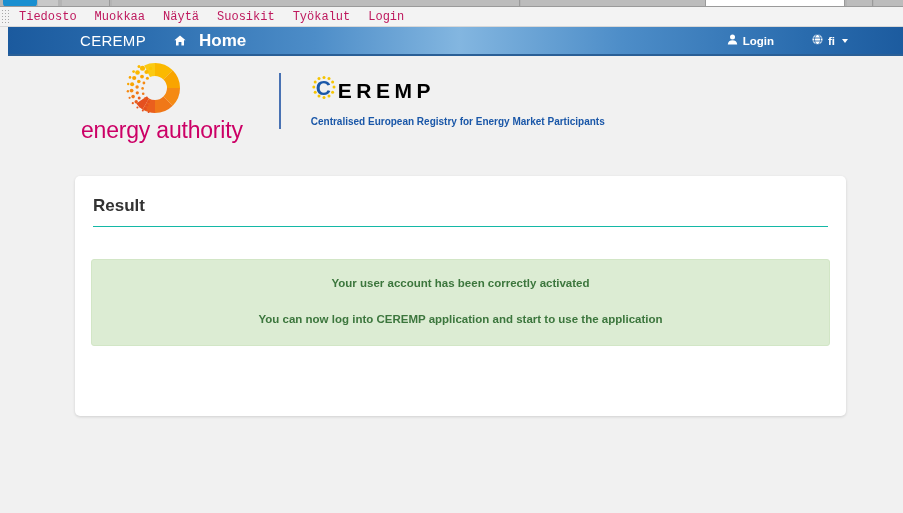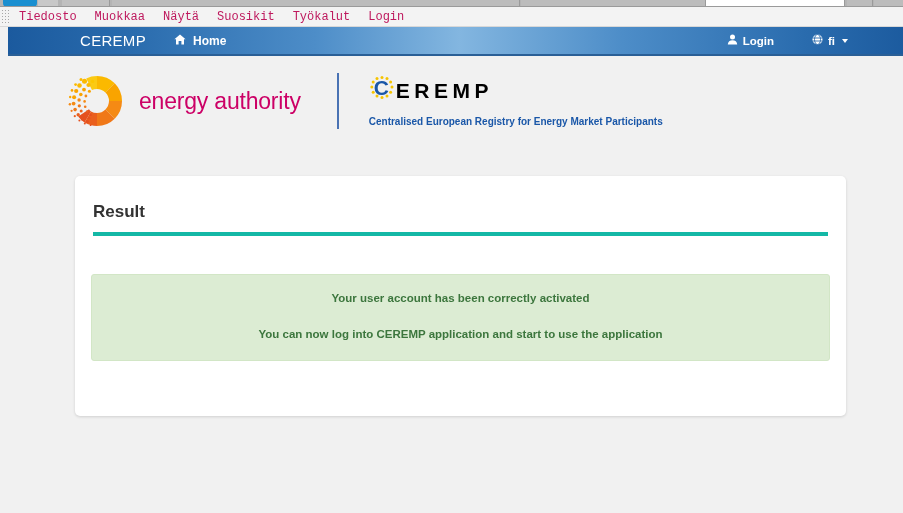--- a/index.html
+++ b/index.html
@@ -54,22 +54,22 @@
         #1b5a9e 0%, #2a6cae 14%, #4d8dc8 34%, #83b6e0 50%,
         #4d8dc8 68%, #2a6cae 88%, #1b5a9e 100%);
     border-bottom: 2px solid #2a5f96;
     display: flex; align-items: center;
   }
   #navbar-brand {
     font-size: 15px; color: #ffffff; margin-left: 72px; letter-spacing: .3px;
     text-decoration: none; cursor: pointer;
   }
   #nav-home {
-    display: flex; align-items: flex-start; gap: 7px;
-    margin-left: 28px; color: #ffffff; font-size: 12px;
+    display: flex; align-items: flex-start; gap: 13px;
+    margin-left: 28px; color: #ffffff; font-size: 17px;
     font-weight: bold; cursor: pointer; text-decoration: none;
   }
   #navbar-right {
     margin-left: auto; margin-right: 63px;
     display: flex; align-items: center; gap: 38px;
   }
   .nav-right-item {
     display: flex; align-items: center; gap: 5px;
     color: #ffffff; font-size: 11.5px; font-weight: bold; cursor: pointer;
   }
@@ -79,21 +79,21 @@
     border-right: 3.5px solid transparent;
     border-top: 4px solid #ffffff;
   }
 
   
   #logo-band {
     position: absolute; top: 56px; left: 0; width: 903px; height: 90px;
     background: #f1f1f1;
     display: flex; align-items: center;
   }
-  #ea-logo { display: flex; align-items: center; margin-left: 68px; }
+  #ea-logo { display: flex; align-items: center; margin-left: 68px; flex-direction: column; }
   #ea-mark { position: relative; width: 58px; height: 58px; }
   #ea-mark svg { display: block; }
   #ea-wordmark {
     font-size: 23px; color: #cc0066; margin-left: 13px; letter-spacing: -.2px;
   }
   #logo-divider {
     width: 2px; height: 56px; background: #2b5ca8; margin-left: 36px; opacity: .85;
   }
   #ceremp-logo { margin-left: 30px; }
   #ceremp-logo-top { display: flex; align-items: flex-end; height: 28px; }
@@ -114,22 +114,22 @@
 
   
   #result-panel {
     position: absolute; top: 176px; left: 75px; width: 771px; height: 240px;
     background: #ffffff; border-radius: 5px;
     box-shadow: 0 1px 3px rgba(0,0,0,.14);
   }
   #panel-title {
     font-size: 17px; color: #333333;
     padding: 12px 0 10px 18px;
-    border-bottom: 4px solid #14b8a6;
-    margin: 14px 18px;
+    border-bottom: 1px solid #14b8a6;
+    margin: 8px 18px;
     padding-left: 0;
   }
   #panel-body { padding: 24px 16px 0 16px; }
 
   #success-alert {
     background: #dcecd3; border: 1px solid #d2e6c6; border-radius: 3px;
     padding: 17px 12px 18px 12px; text-align: center;
   }
   .alert-line {
     font-size: 11.5px; font-weight: bold; color: #3c763d; line-height: 1.2;

